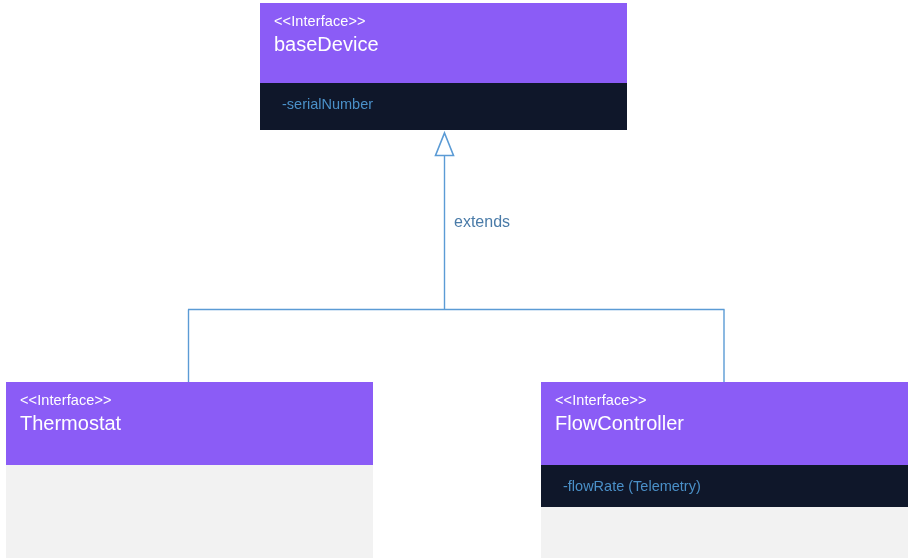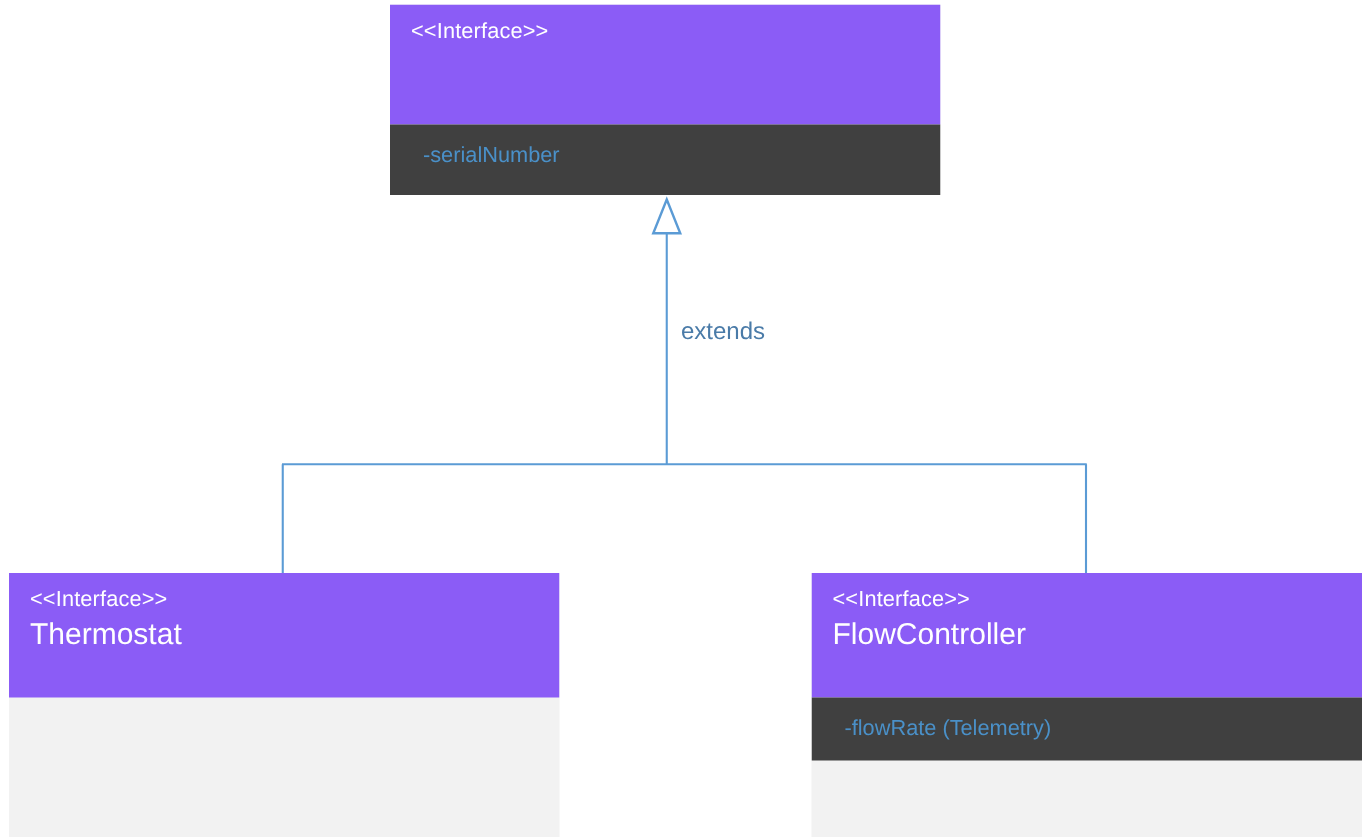--- a/index.html
+++ b/index.html
@@ -45,21 +45,21 @@
     letter-spacing: 0.1px;
     white-space: nowrap;
   }
   .uml-name {
     color: #ffffff;
     font-size: 20px;
     line-height: 27px;
     white-space: nowrap;
   }
   .uml-body {
-    background: #404040;
+    background: #0f172a;
   }
   .uml-attr {
     color: #4a90c8;
     font-size: 14.5px;
     line-height: 19px;
     padding: 12px 10px 11px 22px;
     white-space: nowrap;
   }
   .uml-attr + .uml-attr {
     border-top: 1px dotted #9fc3e3;
@@ -89,20 +89,21 @@
     <line x1="724" y1="309.5" x2="724" y2="383" stroke="#5b9bd5" stroke-width="1.4"></line>
 
     <polygon points="444.5,133 453.5,155.5 435.5,155.5" fill="#ffffff" stroke="#5b9bd5" stroke-width="1.6" stroke-linejoin="miter"></polygon>
   </svg>
 
   <div class="edge-label" style="left:454px; top:213px;">extends</div>
 
   <div class="uml-class" style="left:260px; top:3px; width:367px;">
     <div class="uml-header" style="height:80px;">
       <div class="uml-stereotype">&lt;&lt;Interface&gt;&gt;</div>
+      <div class="uml-name">baseDevice</div>
     </div>
     <div class="uml-body" style="height:47px;">
       <div class="uml-attr">-serialNumber</div>
     </div>
   </div>
 
   <div class="uml-class" style="left:6px; top:382px; width:367px; height:176px;">
     <div class="uml-header" style="height:83px;">
       <div class="uml-stereotype">&lt;&lt;Interface&gt;&gt;</div>
       <div class="uml-name">Thermostat</div>

